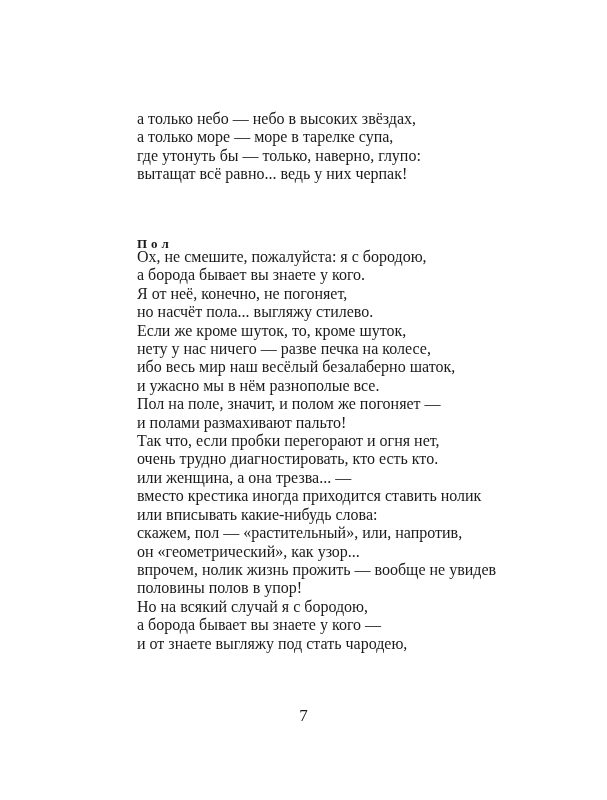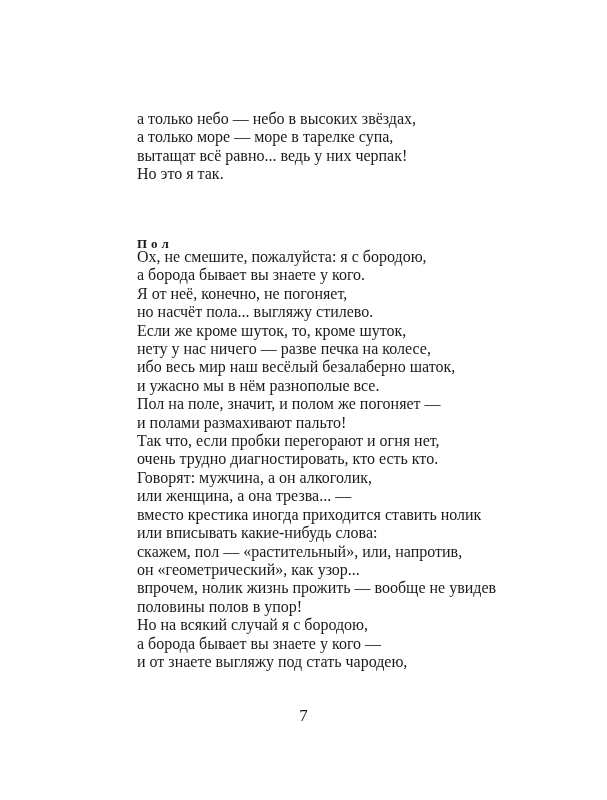--- a/index.html
+++ b/index.html
@@ -54,40 +54,39 @@
     }
   </style>
 </head>
 <body>
 
 <div class="page">
 
   <div class="stanza" id="stanza-top">
     <span class="line">а только небо — небо в высоких звёздах,</span>
     <span class="line">а только море — море в тарелке супа,</span>
+    <span class="line">где утонуть бы — только, наверно, глупо:</span>
     <span class="line">вытащат всё равно... ведь у них черпак!</span>
-    <span class="line">Но это я так.</span>
   </div>
 
   <h2 class="poem-title">Пол</h2>
 
   <div class="stanza" id="stanza-main">
     <span class="line">Ох, не смешите, пожалуйста: я с бородою,</span>
     <span class="line">а борода бывает вы знаете у кого.</span>
     <span class="line">Я от неё, конечно, не погоняет,</span>
     <span class="line">но насчёт пола... выгляжу стилево.</span>
     <span class="line">Если же кроме шуток, то, кроме шуток,</span>
     <span class="line">нету у нас ничего — разве печка на колесе,</span>
     <span class="line">ибо весь мир наш весёлый безалаберно шаток,</span>
     <span class="line">и ужасно мы в нём разнополые все.</span>
     <span class="line">Пол на поле, значит, и полом же погоняет —</span>
     <span class="line">и полами размахивают пальто!</span>
     <span class="line">Так что, если пробки перегорают и огня нет,</span>
     <span class="line">очень трудно диагностировать, кто есть кто.</span>
-    <span class="line">Говорят: мужчина, а он алкоголик,</span>
     <span class="line">или женщина, а она трезва... —</span>
     <span class="line">вместо крестика иногда приходится ставить нолик</span>
     <span class="line">или вписывать какие-нибудь слова:</span>
     <span class="line">скажем, пол — «растительный», или, напротив,</span>
     <span class="line">он «геометрический», как узор...</span>
     <span class="line">впрочем, нолик жизнь прожить — вообще не увидев</span>
     <span class="line">половины полов в упор!</span>
     <span class="line">Но на всякий случай я с бородою,</span>
     <span class="line">а борода бывает вы знаете у кого —</span>
     <span class="line">и от знаете выгляжу под стать чародею,</span>

